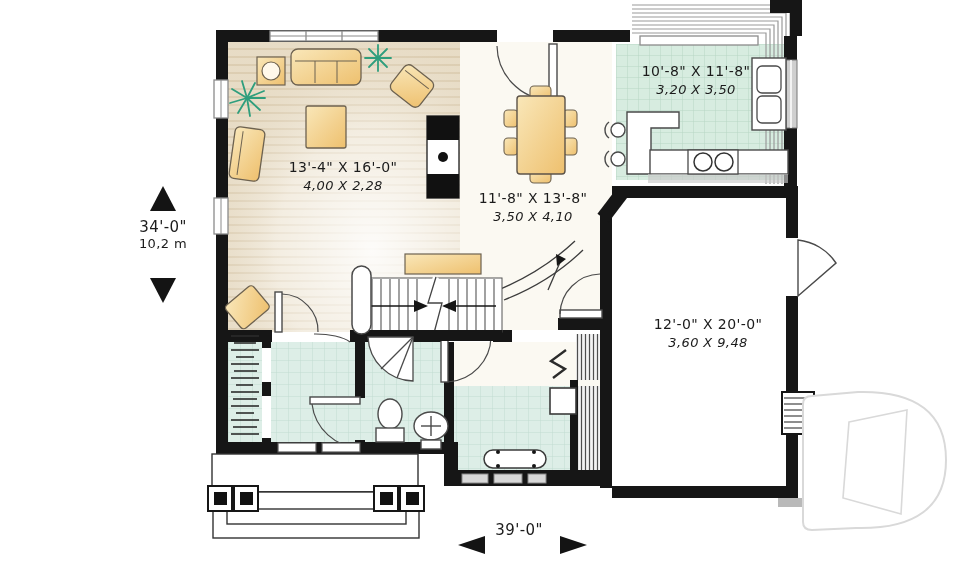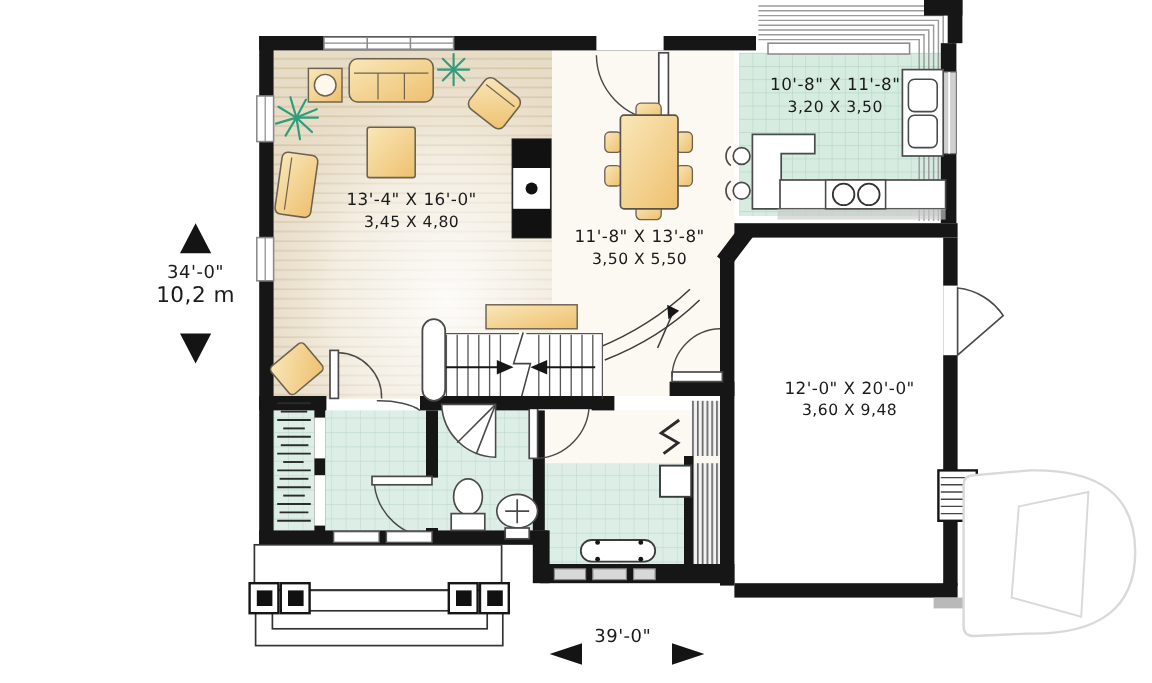--- a/index.html
+++ b/index.html
@@ -1,24 +1,24 @@
 <!DOCTYPE html>
 <html><head>
 <meta charset="utf-8">
 <style>
   html,body{margin:0;padding:0;background:#fff;}
   .stage{position:relative;width:960px;height:569px;background:#fff;overflow:hidden;
          font-family:"DejaVu Sans", sans-serif;color:#1b1b1b;}
   .stage svg{position:absolute;left:0;top:0;}
   .lbl{position:absolute;text-align:center;line-height:1.45;letter-spacing:.4px;}
   .lbl .ft{font-size:14px;}
-  .lbl .m{font-size:13px;}
+  .lbl .m{font-size:13px;font-style:italic;}
   .dim{position:absolute;text-align:center;letter-spacing:.4px;}
   .dim .ft{font-size:15px;}
-  .dim .m{font-size:18px;}
+  .dim .m{font-size:13px;}
   .tri{position:absolute;width:0;height:0;}
   .tri-up{border-left:13px solid transparent;border-right:13px solid transparent;border-bottom:25px solid #141414;}
   .tri-down{border-left:13px solid transparent;border-right:13px solid transparent;border-top:25px solid #141414;}
   .tri-left{border-top:9px solid transparent;border-bottom:9px solid transparent;border-right:27px solid #141414;}
   .tri-right{border-top:9px solid transparent;border-bottom:9px solid transparent;border-left:27px solid #141414;}
 </style>
 </head>
 <body>
 
 <div class="stage">
@@ -346,25 +346,25 @@
   <rect x="778" y="498" width="36" height="9" fill="#b9b9b9"></rect>
 
   <g fill="#ffffff" stroke="#d9d9d9" stroke-width="2">
     <path d="M803,404 Q803,396 812,396 L858,392 Q946,390 946,460 Q946,530 856,528 L812,530 Q803,530 803,522 Z"></path>
     <path d="M849,422 L907,410 L901,514 L843,498 Z" stroke-width="1.6"></path>
   </g>
 </svg>
 
 <div class="lbl" style="left:253px;top:157px;width:180px;">
   <div class="ft">13'-4" X 16'-0"</div>
-  <div class="m">3,45 X 4,80</div>
+  <div class="m">4,00 X 2,28</div>
 </div>
 <div class="lbl" style="left:443px;top:188px;width:180px;">
   <div class="ft">11'-8" X 13'-8"</div>
-  <div class="m">3,50 X 5,50</div>
+  <div class="m">3,50 X 4,10</div>
 </div>
 <div class="lbl" style="left:606px;top:61px;width:180px;">
   <div class="ft">10'-8" X 11'-8"</div>
   <div class="m">3,20 X 3,50</div>
 </div>
 <div class="lbl" style="left:618px;top:314px;width:180px;">
   <div class="ft">12'-0" X 20'-0"</div>
   <div class="m">3,60 X 9,48</div>
 </div>
 

